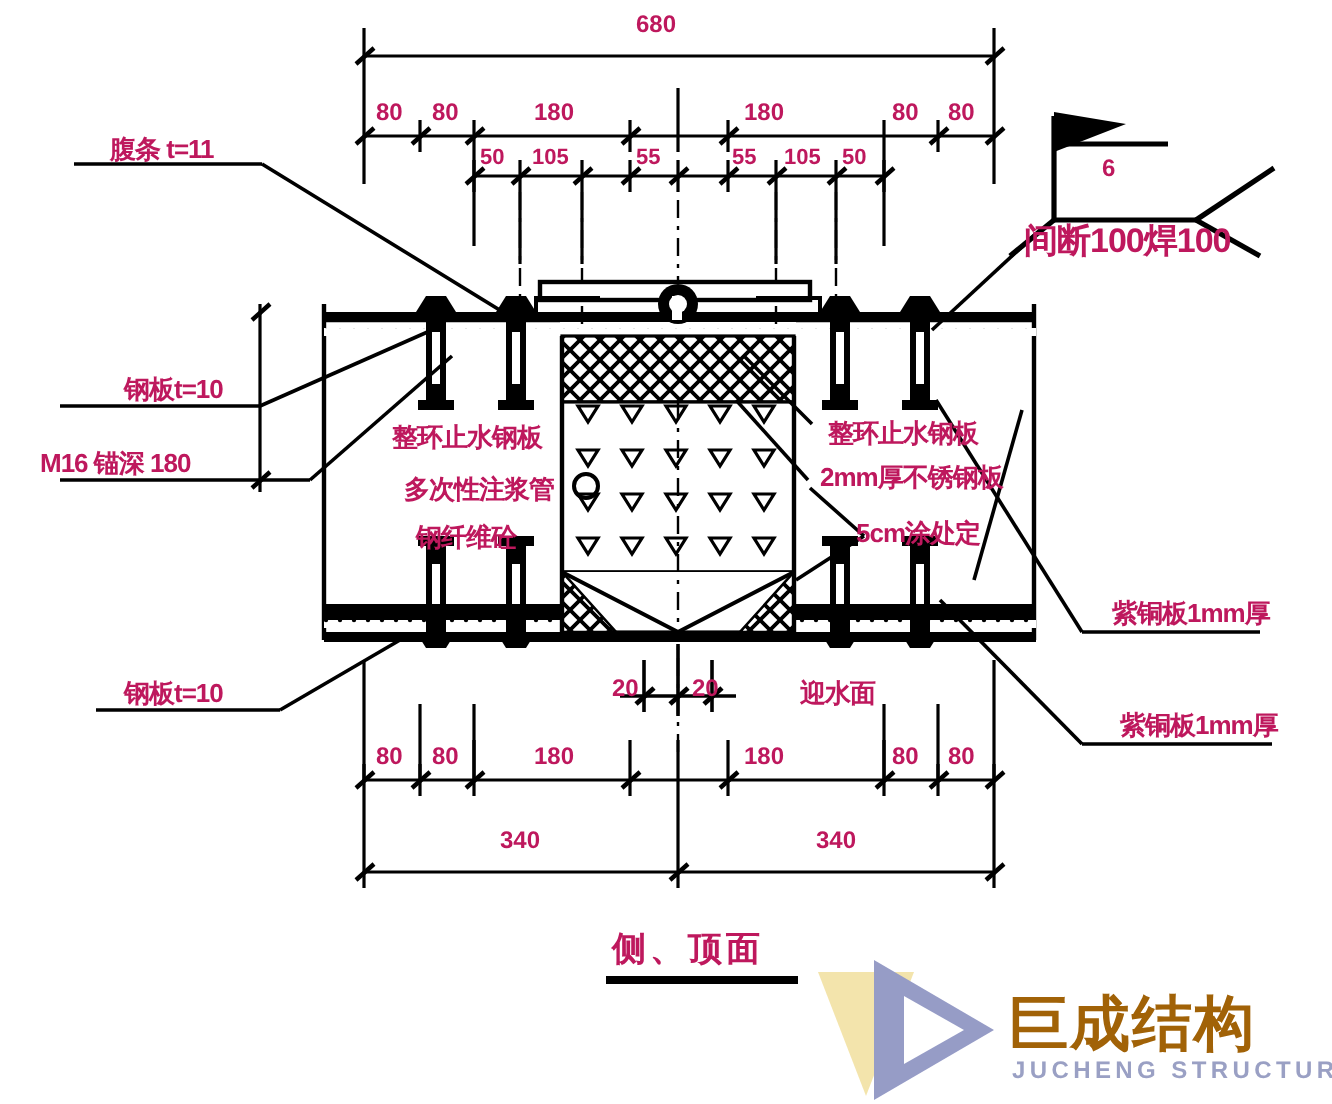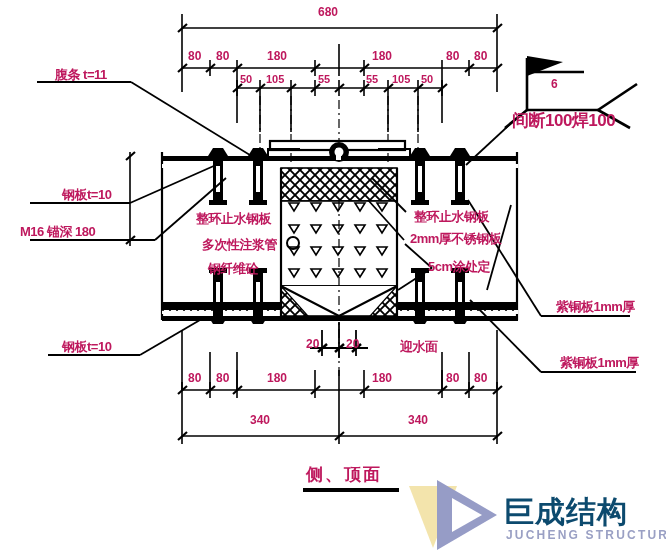--- a/index.html
+++ b/index.html
@@ -57,21 +57,21 @@
   .title-sub {
     font-size: 17px;
     font-weight: bold;
     letter-spacing: 0px;
   }
   .wm-cn {
     position: absolute;
     font-family: "Liberation Sans", "DejaVu Sans", sans-serif;
     font-size: 30px;
     font-weight: bold;
-    color: #0c4a6e;
+    color: #a16207;
     letter-spacing: 1px;
     white-space: nowrap;
   }
   .wm-en {
     position: absolute;
     font-family: "Liberation Sans", "DejaVu Sans", sans-serif;
     font-size: 12px;
     font-weight: bold;
     color: #9aa0c4;
     letter-spacing: 2.2px;

